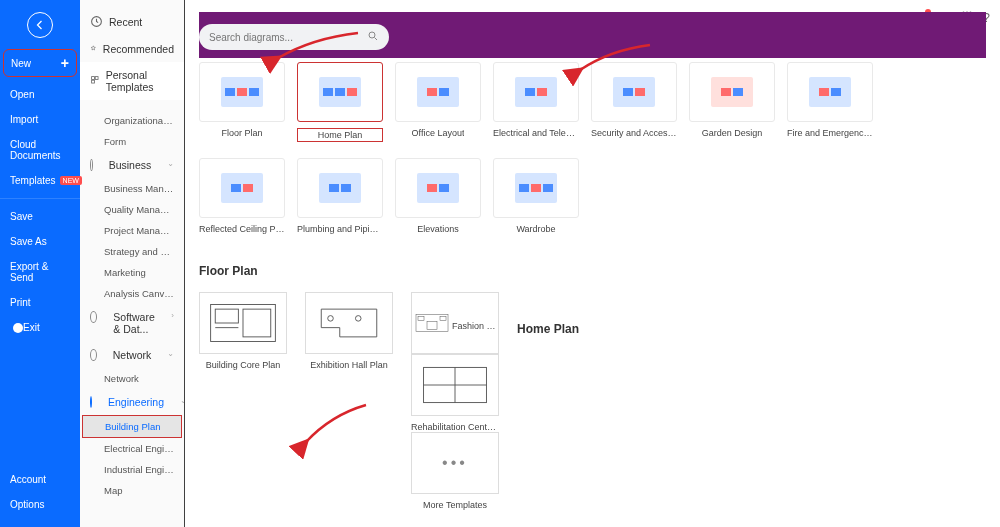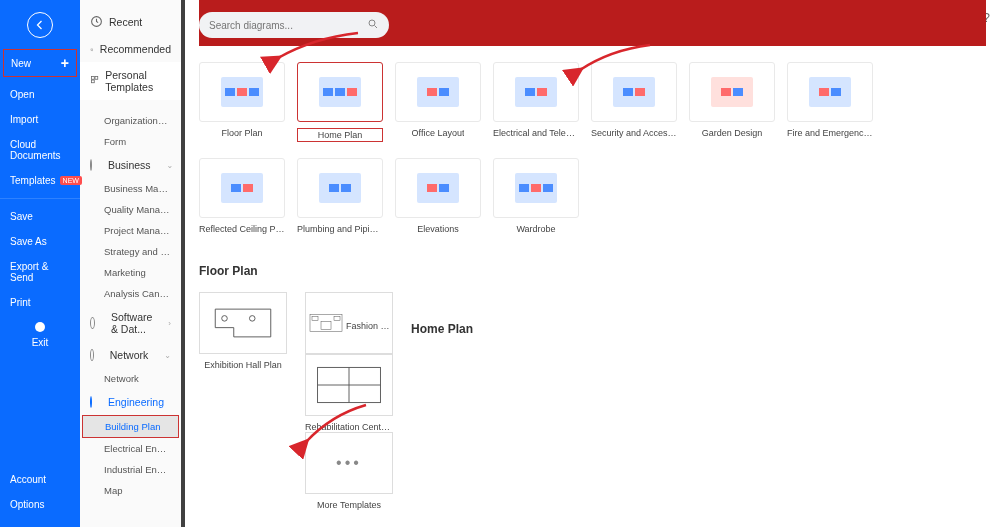--- a/index.html
+++ b/index.html
@@ -2,46 +2,46 @@
 <html><head>
 <meta charset="utf-8">
 <style>
 * { margin: 0; padding: 0; box-sizing: border-box; font-family: -apple-system, BlinkMacSystemFont, "Segoe UI", Arial, sans-serif; }
 body { width: 1000px; height: 527px; overflow: hidden; background: #fff; display: flex; position: relative; }
 
 
 .left-sidebar { width: 80px; background: #0a6bff; height: 100%; display: flex; flex-direction: column; color: #fff; font-size: 10px; position: relative; }
 .back-btn { width: 26px; height: 26px; border: 1.5px solid #fff; border-radius: 50%; margin: 12px auto 6px; display:flex; align-items:center; justify-content:center; cursor:pointer; }
 .back-btn svg { width: 12px; height: 12px; }
-.nav-item { padding: 7px 10px; cursor: pointer; }
+.nav-item { padding: 7px 10px; cursor: pointer; border-radius: 6px; }
 .nav-item.new { border: 1.2px solid #c33; margin: 5px 3px; padding: 5px 7px; display:flex; justify-content:space-between; align-items:center; }
 .nav-item.new .plus { font-size: 14px; font-weight: bold; }
 .nav-item.templates { display:flex; align-items:center; gap:4px; }
 .nav-badge { background:#ff4d4d; color:#fff; font-size:7px; padding:1px 3px; border-radius:2px; }
 .nav-sep { height:1px; background:rgba(255,255,255,0.15); margin:5px 0; }
-.exit-item { display:flex; align-items:center; gap:5px; padding:7px 20px; cursor:pointer;flex-direction:column; }
+.exit-item { display:flex; align-items:center; padding:7px 13px; cursor:pointer; }
 .exit-circle { width:10px; height:10px; border-radius:50%; background:#fff; display:inline-block; }
 .left-bottom { margin-top:auto; padding-bottom:10px; }
 
 
-.cat-panel { width: 105px; height:100%; background:#fafafa; border-right:4px solid #404040; overflow-y:auto; }
+.cat-panel { width: 105px; height:100%; background:#fafafa; border-right:1px solid #404040; overflow-y:auto; }
 .cat-top-list { padding-top:8px; }
 .cat-top-item { display:flex; align-items:center; gap:6px; padding:7px 10px; font-size:10.5px; color:#333; cursor:pointer; }
 .cat-top-item .ico { width:13px; height:13px; display:inline-block; }
 .cat-top-item.active { background:#fff; }
-.cat-section-head { display:flex; align-items:center; gap:16px; padding:7px 10px; font-size:10.5px; color:#333; cursor:pointer; position:relative; }
+.cat-section-head { display:flex; align-items:flex-start; gap:16px; padding:7px 10px; font-size:10.5px; color:#333; cursor:pointer; position:relative; }
 .cat-section-head .chev { margin-left:auto; color:#aaa; font-size:8px; }
 .cat-section-head .ico { width:12px; height:12px; border:1px solid #888; border-radius:50%; display:inline-block; }
 .cat-sub { padding:5px 10px 5px 24px; font-size:9.5px; color:#555; cursor:pointer; white-space:nowrap; overflow:hidden; text-overflow:ellipsis; }
 .cat-sub.selected { color:#0a6bff; background:#e5e5e5; border:1.2px solid #c33; margin:0 2px; padding-left:22px; }
 .cat-section-head.eng { color:#0a6bff; }
 
 
 .main { flex:1; height:100%; overflow-y:auto; background:#fff; padding:0 14px 20px 14px; position:relative; }
-.search-wrap { padding:12px 0 8px; display:flex; align-items:center; position:sticky; top:0; background:#b91c1c; z-index:5; }
+.search-wrap { padding:12px 0 8px; display:flex; align-items:center; position:sticky; top:12px; background:#701a75; z-index:5; }
 .search-box { background:#f1f2f4; border-radius:14px; height:26px; width:190px; display:flex; align-items:center; padding:0 10px; }
 .search-box input { border:none; background:transparent; outline:none; font-size:10px; flex:1; color:#666; }
 .search-box .sicon { color:#888; }
 .topbar-icons { position:absolute; top:10px; right:10px; display:flex; gap:10px; align-items:center; color:#666; }
 .topbar-icons .dot { width:6px; height:6px; background:#ff4d4d; border-radius:50%; position:absolute; top:-2px; right:-2px; }
 .ticon { position:relative; cursor:pointer; font-size:12px; }
 
 .tile-row { display:flex; flex-wrap:wrap; gap:12px; margin-top:16px; }
 .tile { width:86px; display:flex; flex-direction:column; align-items:center; cursor:pointer; }
 .tile-thumb { width:86px; height:60px; background:#fff; border:1px solid #e9e9e9; border-radius:3px; display:flex; align-items:center; justify-content:center; }
@@ -283,20 +283,31 @@
             <span class="block-r"></span>
             <span class="block-b"></span>
           </div>
         </div>
       <div class="tile-label">Wardrobe</div>
     </div>
   </div>
 
   <div class="section-title">Floor Plan</div>
   <div class="template-row">
+    <div class="tmpl">
+      <div class="tmpl-thumb">
+          <svg viewBox="0 0 80 50" fill="none" stroke="#555" stroke-width="1">
+            <rect x="5" y="5" width="70" height="40"></rect>
+            <rect x="10" y="10" width="25" height="15"></rect>
+            <rect x="40" y="10" width="30" height="30"></rect>
+            <line x1="10" y1="30" x2="35" y2="30"></line>
+          </svg>
+        </div>
+      <div class="tmpl-label">Building Core Plan</div>
+    </div>
     <div class="tmpl">
       <div class="tmpl-thumb">
           <svg viewBox="0 0 80 50" fill="none" stroke="#555" stroke-width="1">
             <path d="M10 10 L70 10 L70 40 L30 40 L30 30 L10 30 Z"></path>
             <circle cx="20" cy="20" r="3"></circle>
             <circle cx="50" cy="20" r="3"></circle>
           </svg>
         </div>
       <div class="tmpl-label">Exhibition Hall Plan</div>
     </div>

